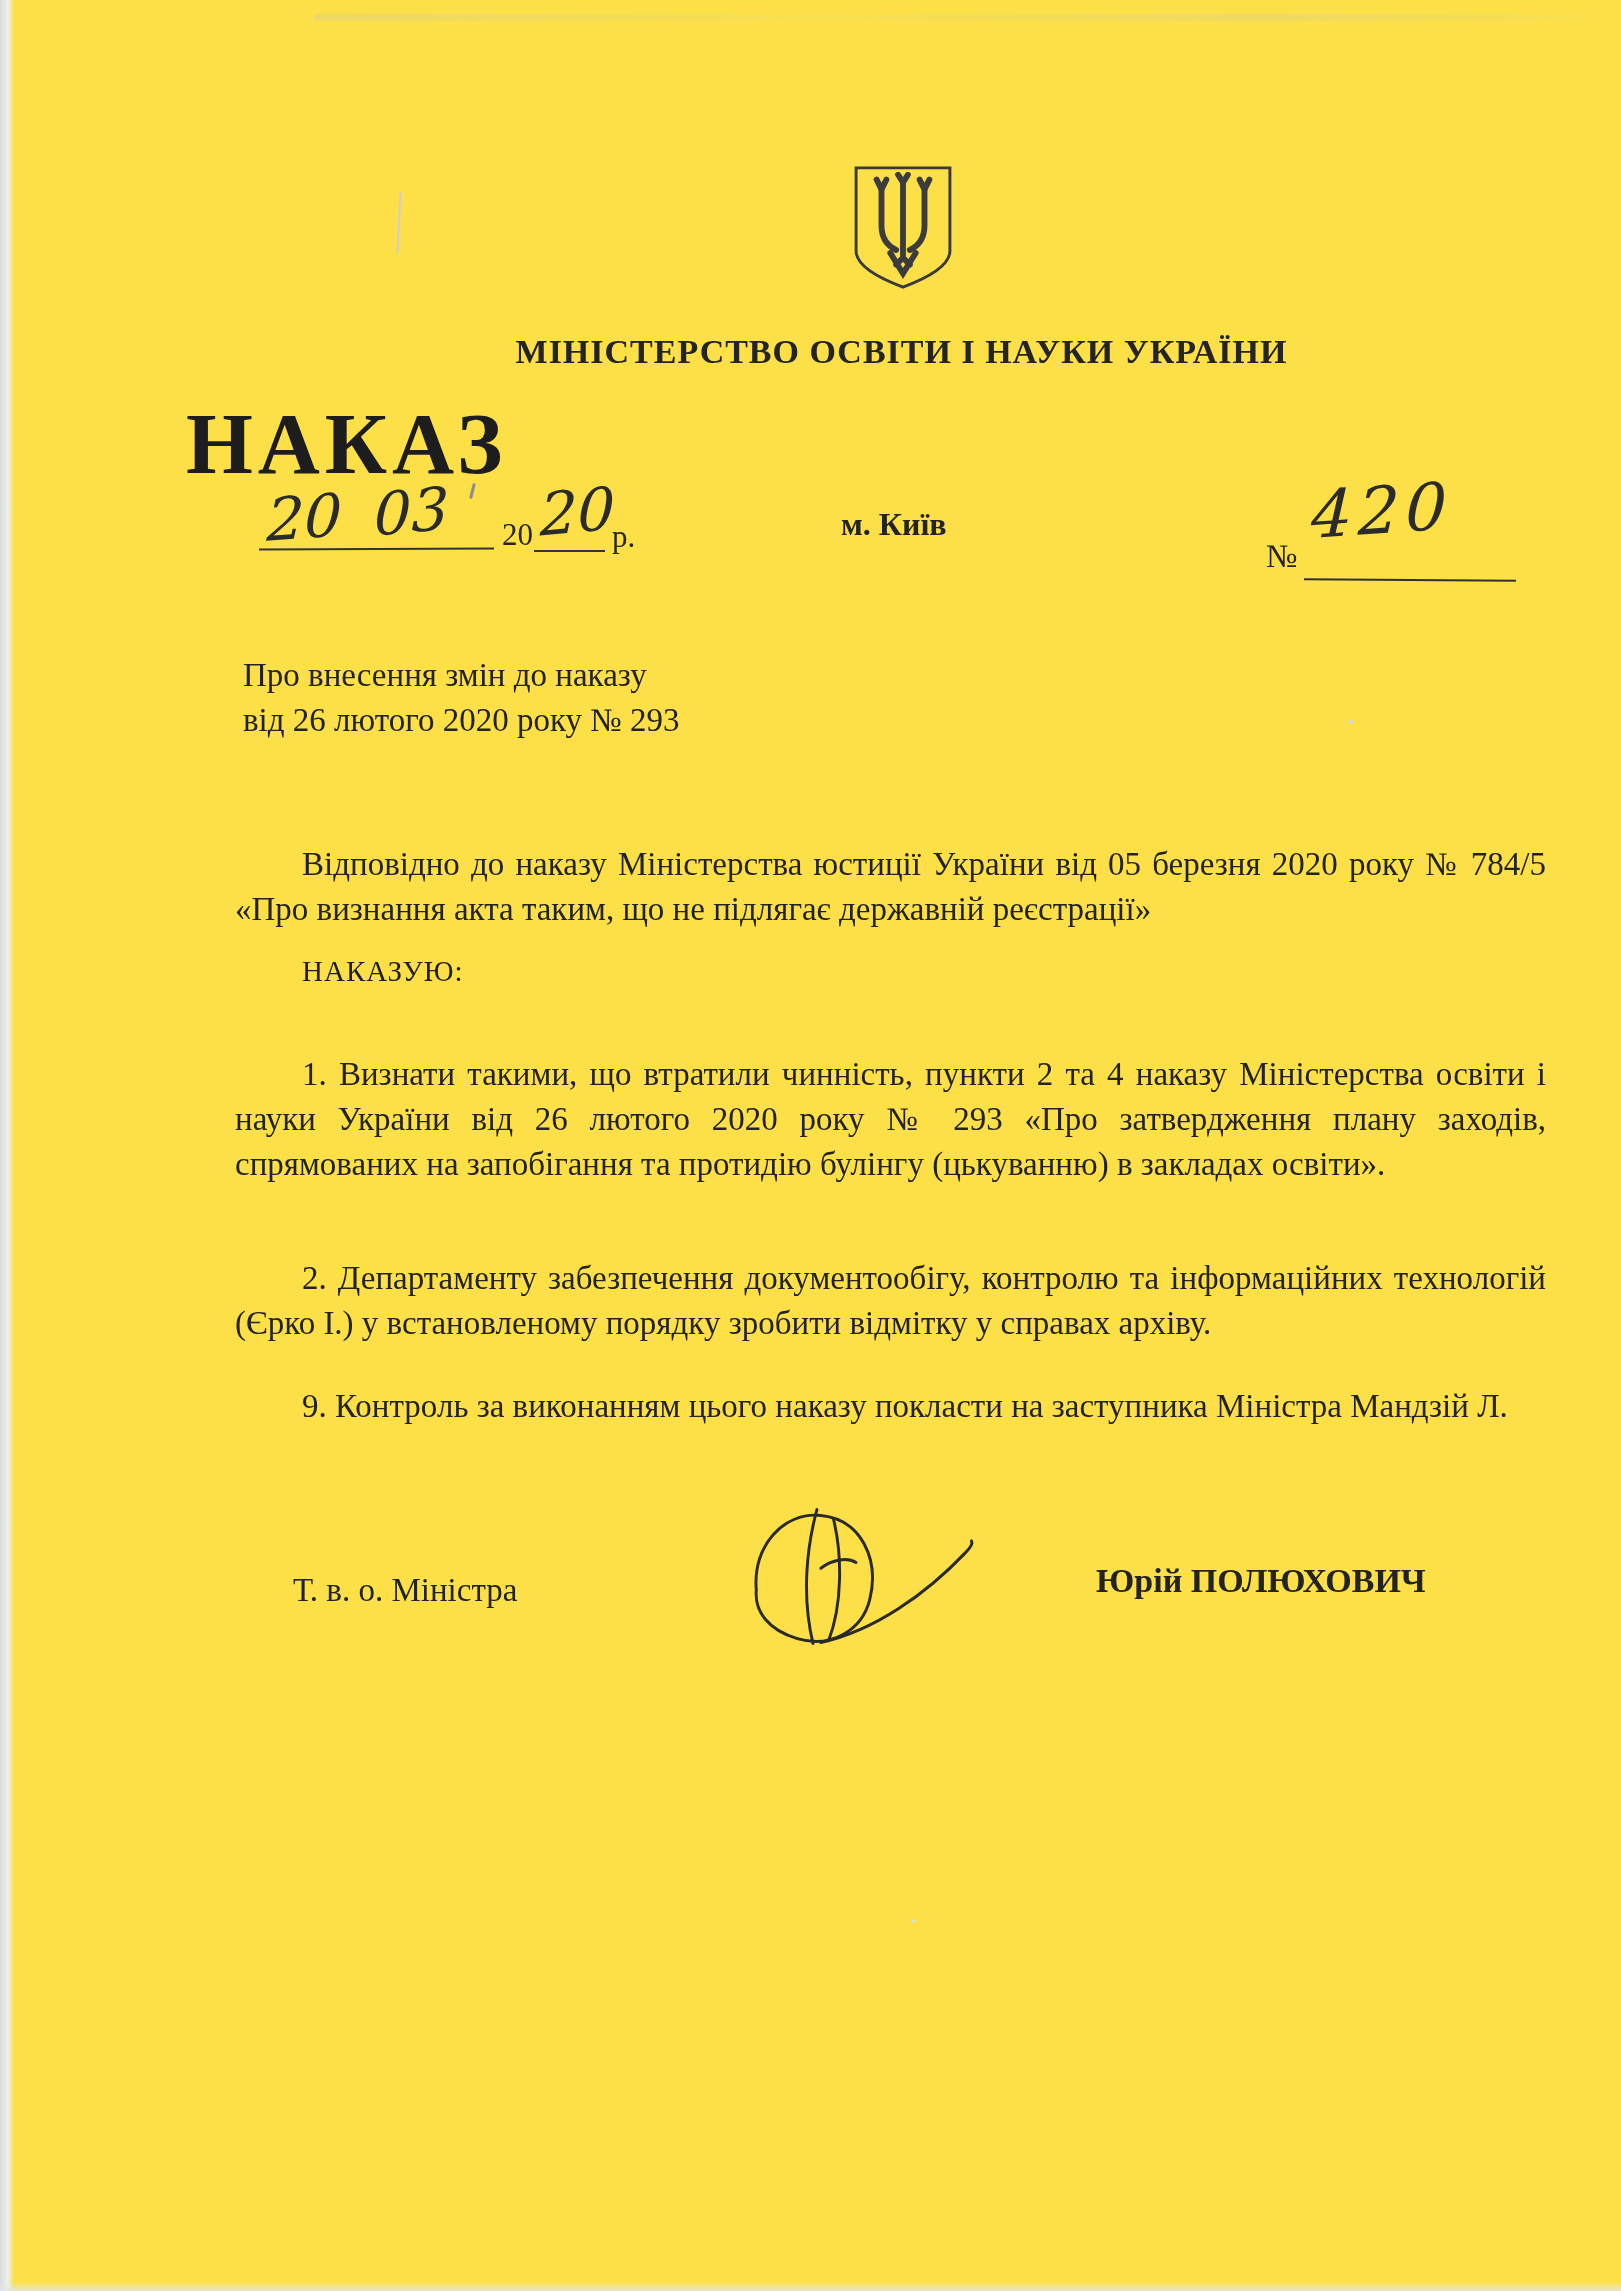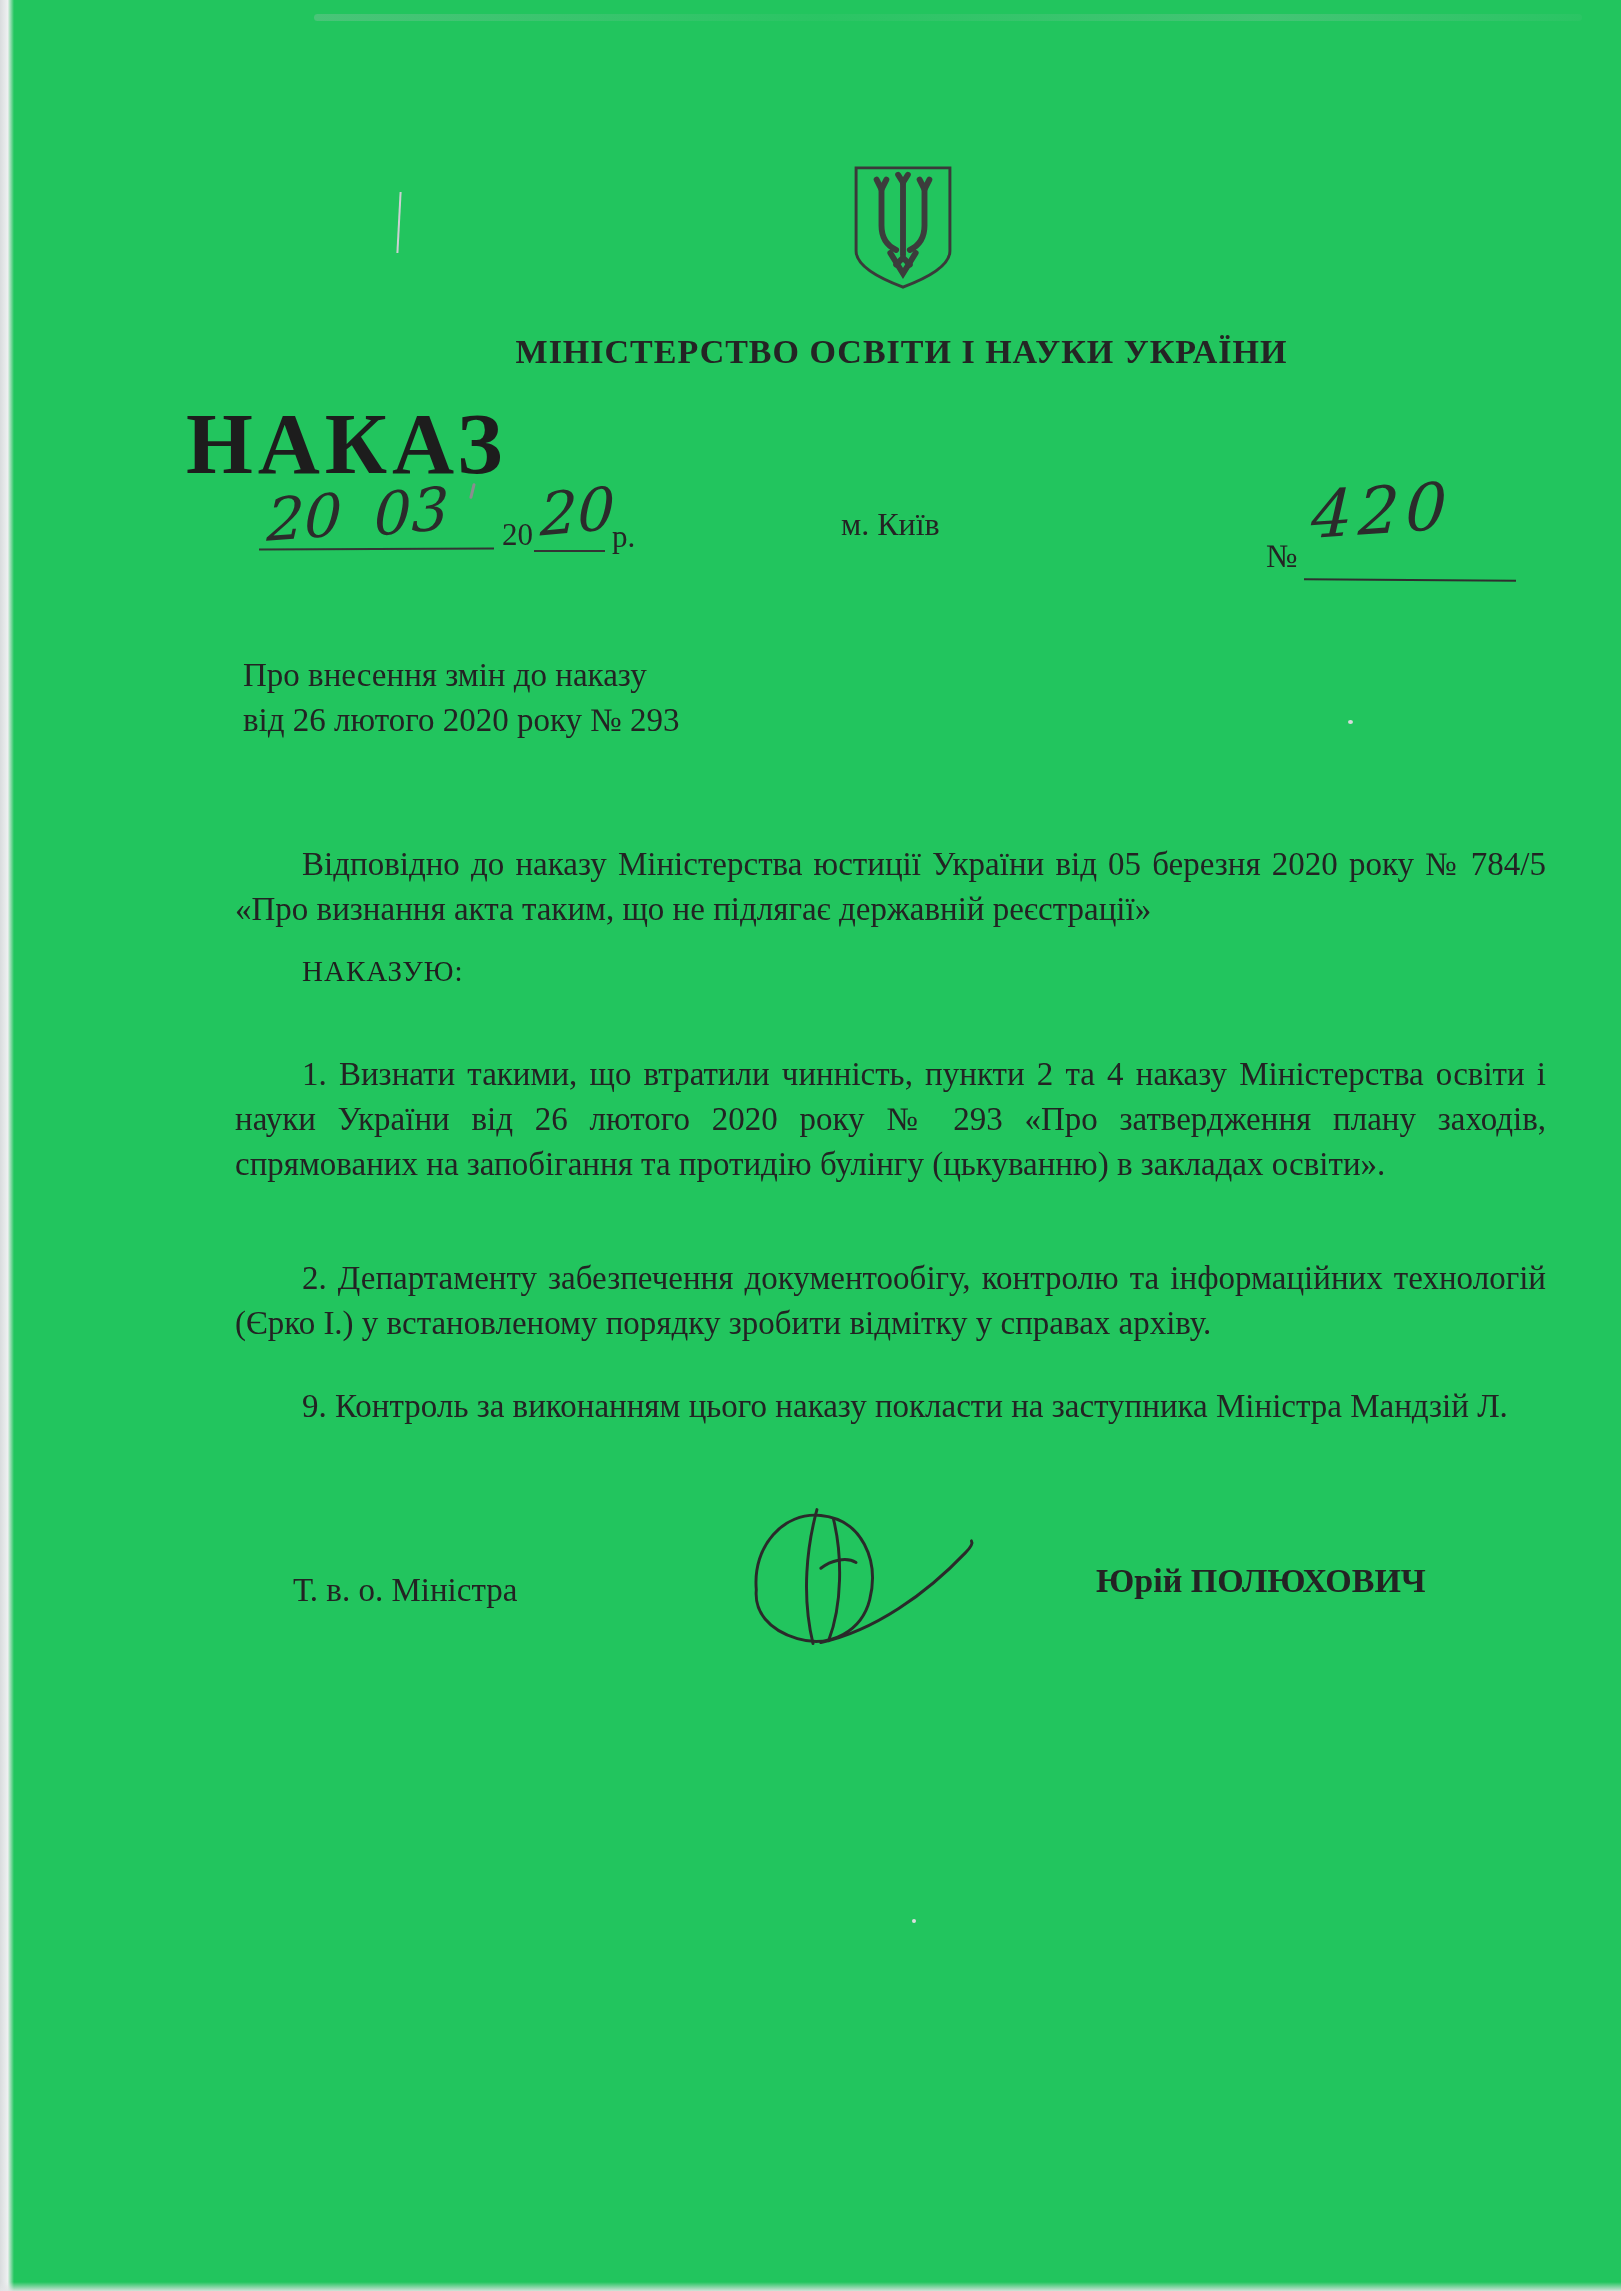--- a/index.html
+++ b/index.html
@@ -1,19 +1,19 @@
 <!DOCTYPE html>
 <html><head>
 <meta charset="utf-8">
 <style>
   html,body{margin:0;padding:0;background:#e9eaeb;}
   .page{
     position:relative;
     width:1621px;height:2292px;
-    background:#22c55e;
+    background:#fde047;
     overflow:hidden;
     font-family:"Liberation Serif", serif;
     color:#222;
   }
   
   .page::before{
     content:"";position:absolute;left:0;top:0;bottom:0;width:13.7px;
     background:linear-gradient(90deg,#d9dcde 0%,#eef0f1 55%,rgba(255,255,255,0) 100%);
     pointer-events:none;
   }
@@ -42,21 +42,21 @@
     font-family:"DejaVu Serif", serif;font-style:italic;color:#2b2b2b;
     line-height:1;white-space:nowrap;
   }
   .hw-day{position:absolute;left:267px;top:488px;font-size:59px;transform:rotate(-4deg) skewX(-6deg);}
   .hw-month{position:absolute;left:374px;top:482px;font-size:59px;transform:rotate(-5deg) skewX(-6deg);}
   .date-underline-1{position:absolute;left:259px;top:548px;width:235px;height:2px;background:#343434;transform:rotate(-.3deg);}
   .printed-century{position:absolute;left:502px;top:517px;font-size:31px;color:#262626;}
   .hw-year{position:absolute;left:540px;top:482px;font-size:59px;transform:rotate(-5deg) skewX(-6deg);}
   .date-underline-2{position:absolute;left:534px;top:550px;width:71px;height:2px;background:#343434;}
   .year-suffix{position:absolute;left:612px;top:519px;font-size:31px;color:#262626;}
-  .city{position:absolute;left:841px;top:506px;font-size:32px;font-weight:normal;color:#242424;}
+  .city{position:absolute;left:841px;top:506px;font-size:32px;font-weight:bold;color:#242424;}
   .num-label{position:absolute;left:1266px;top:538px;font-size:33px;color:#242424;}
   .hw-number{position:absolute;left:1311px;top:478px;font-size:65px;letter-spacing:5.9px;transform:rotate(-4deg) skewX(-6deg);}
   .num-underline{position:absolute;left:1304px;top:579px;width:212px;height:2px;background:#2f2f2f;transform:rotate(.4deg);}
   
   .subject{
     position:absolute;left:243px;top:653px;width:608px;
     font-size:33px;line-height:45px;color:#232323;
   }
   .para{
     position:absolute;left:235px;width:1311px;

